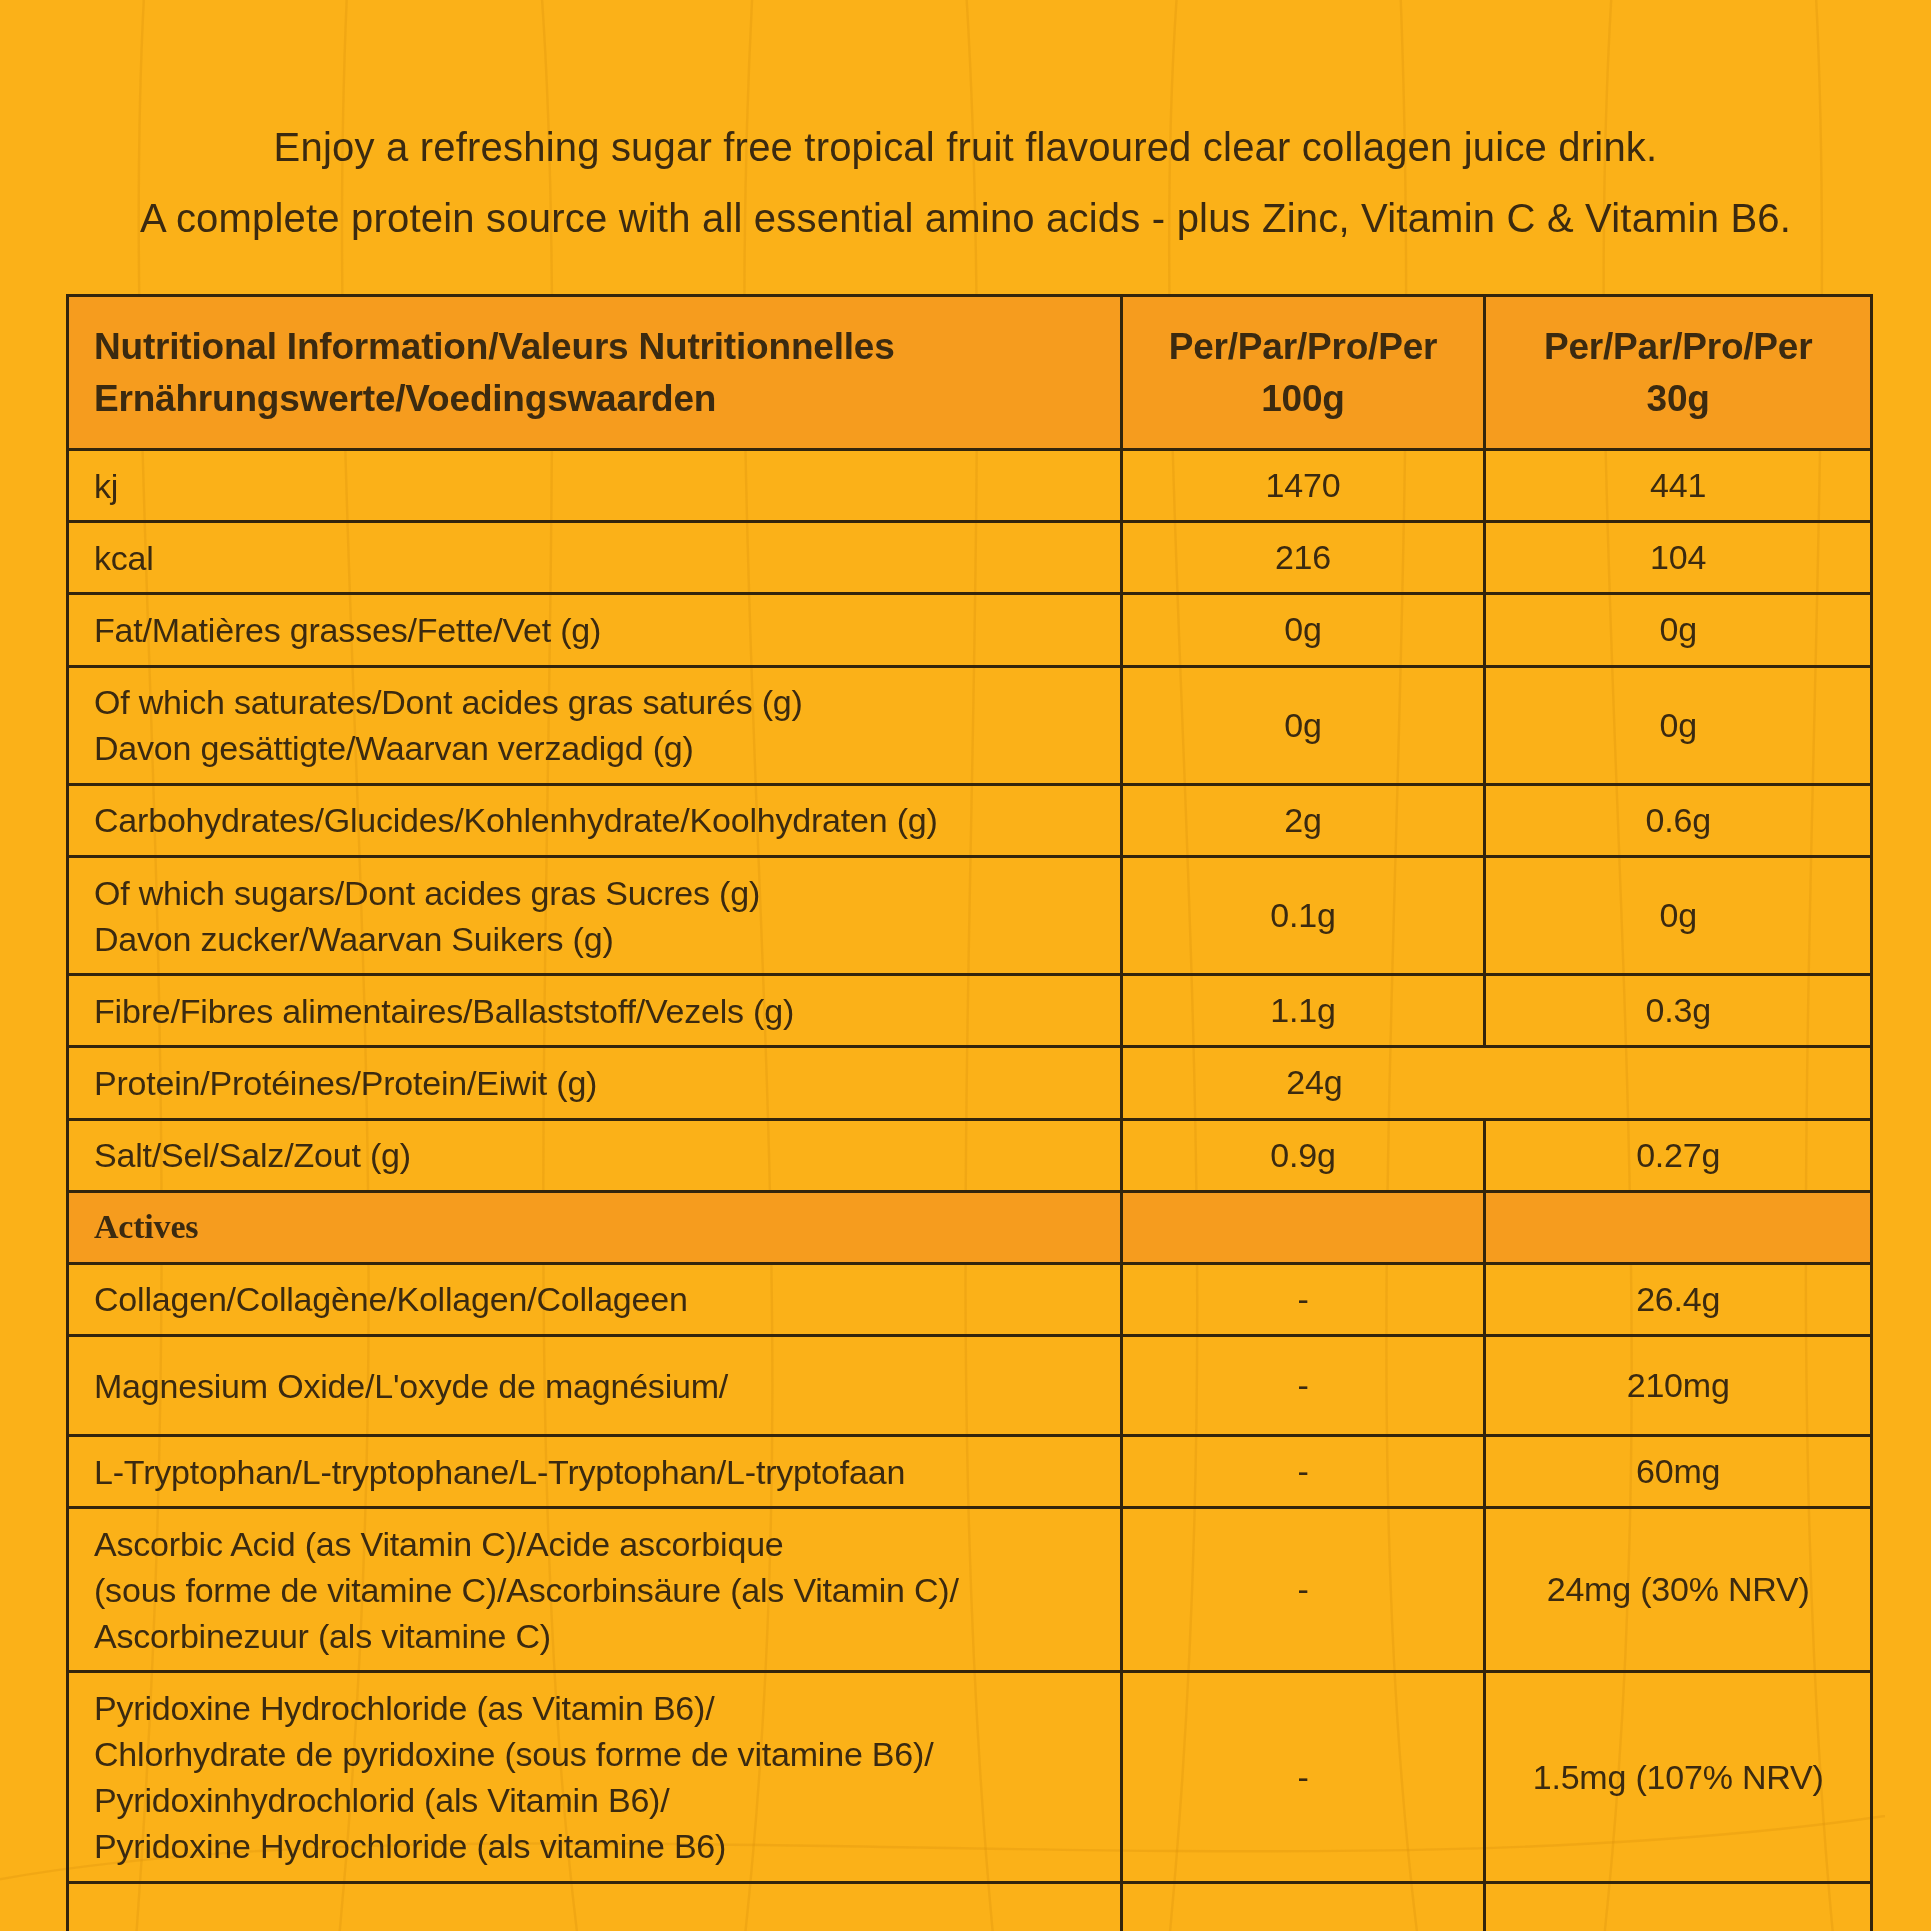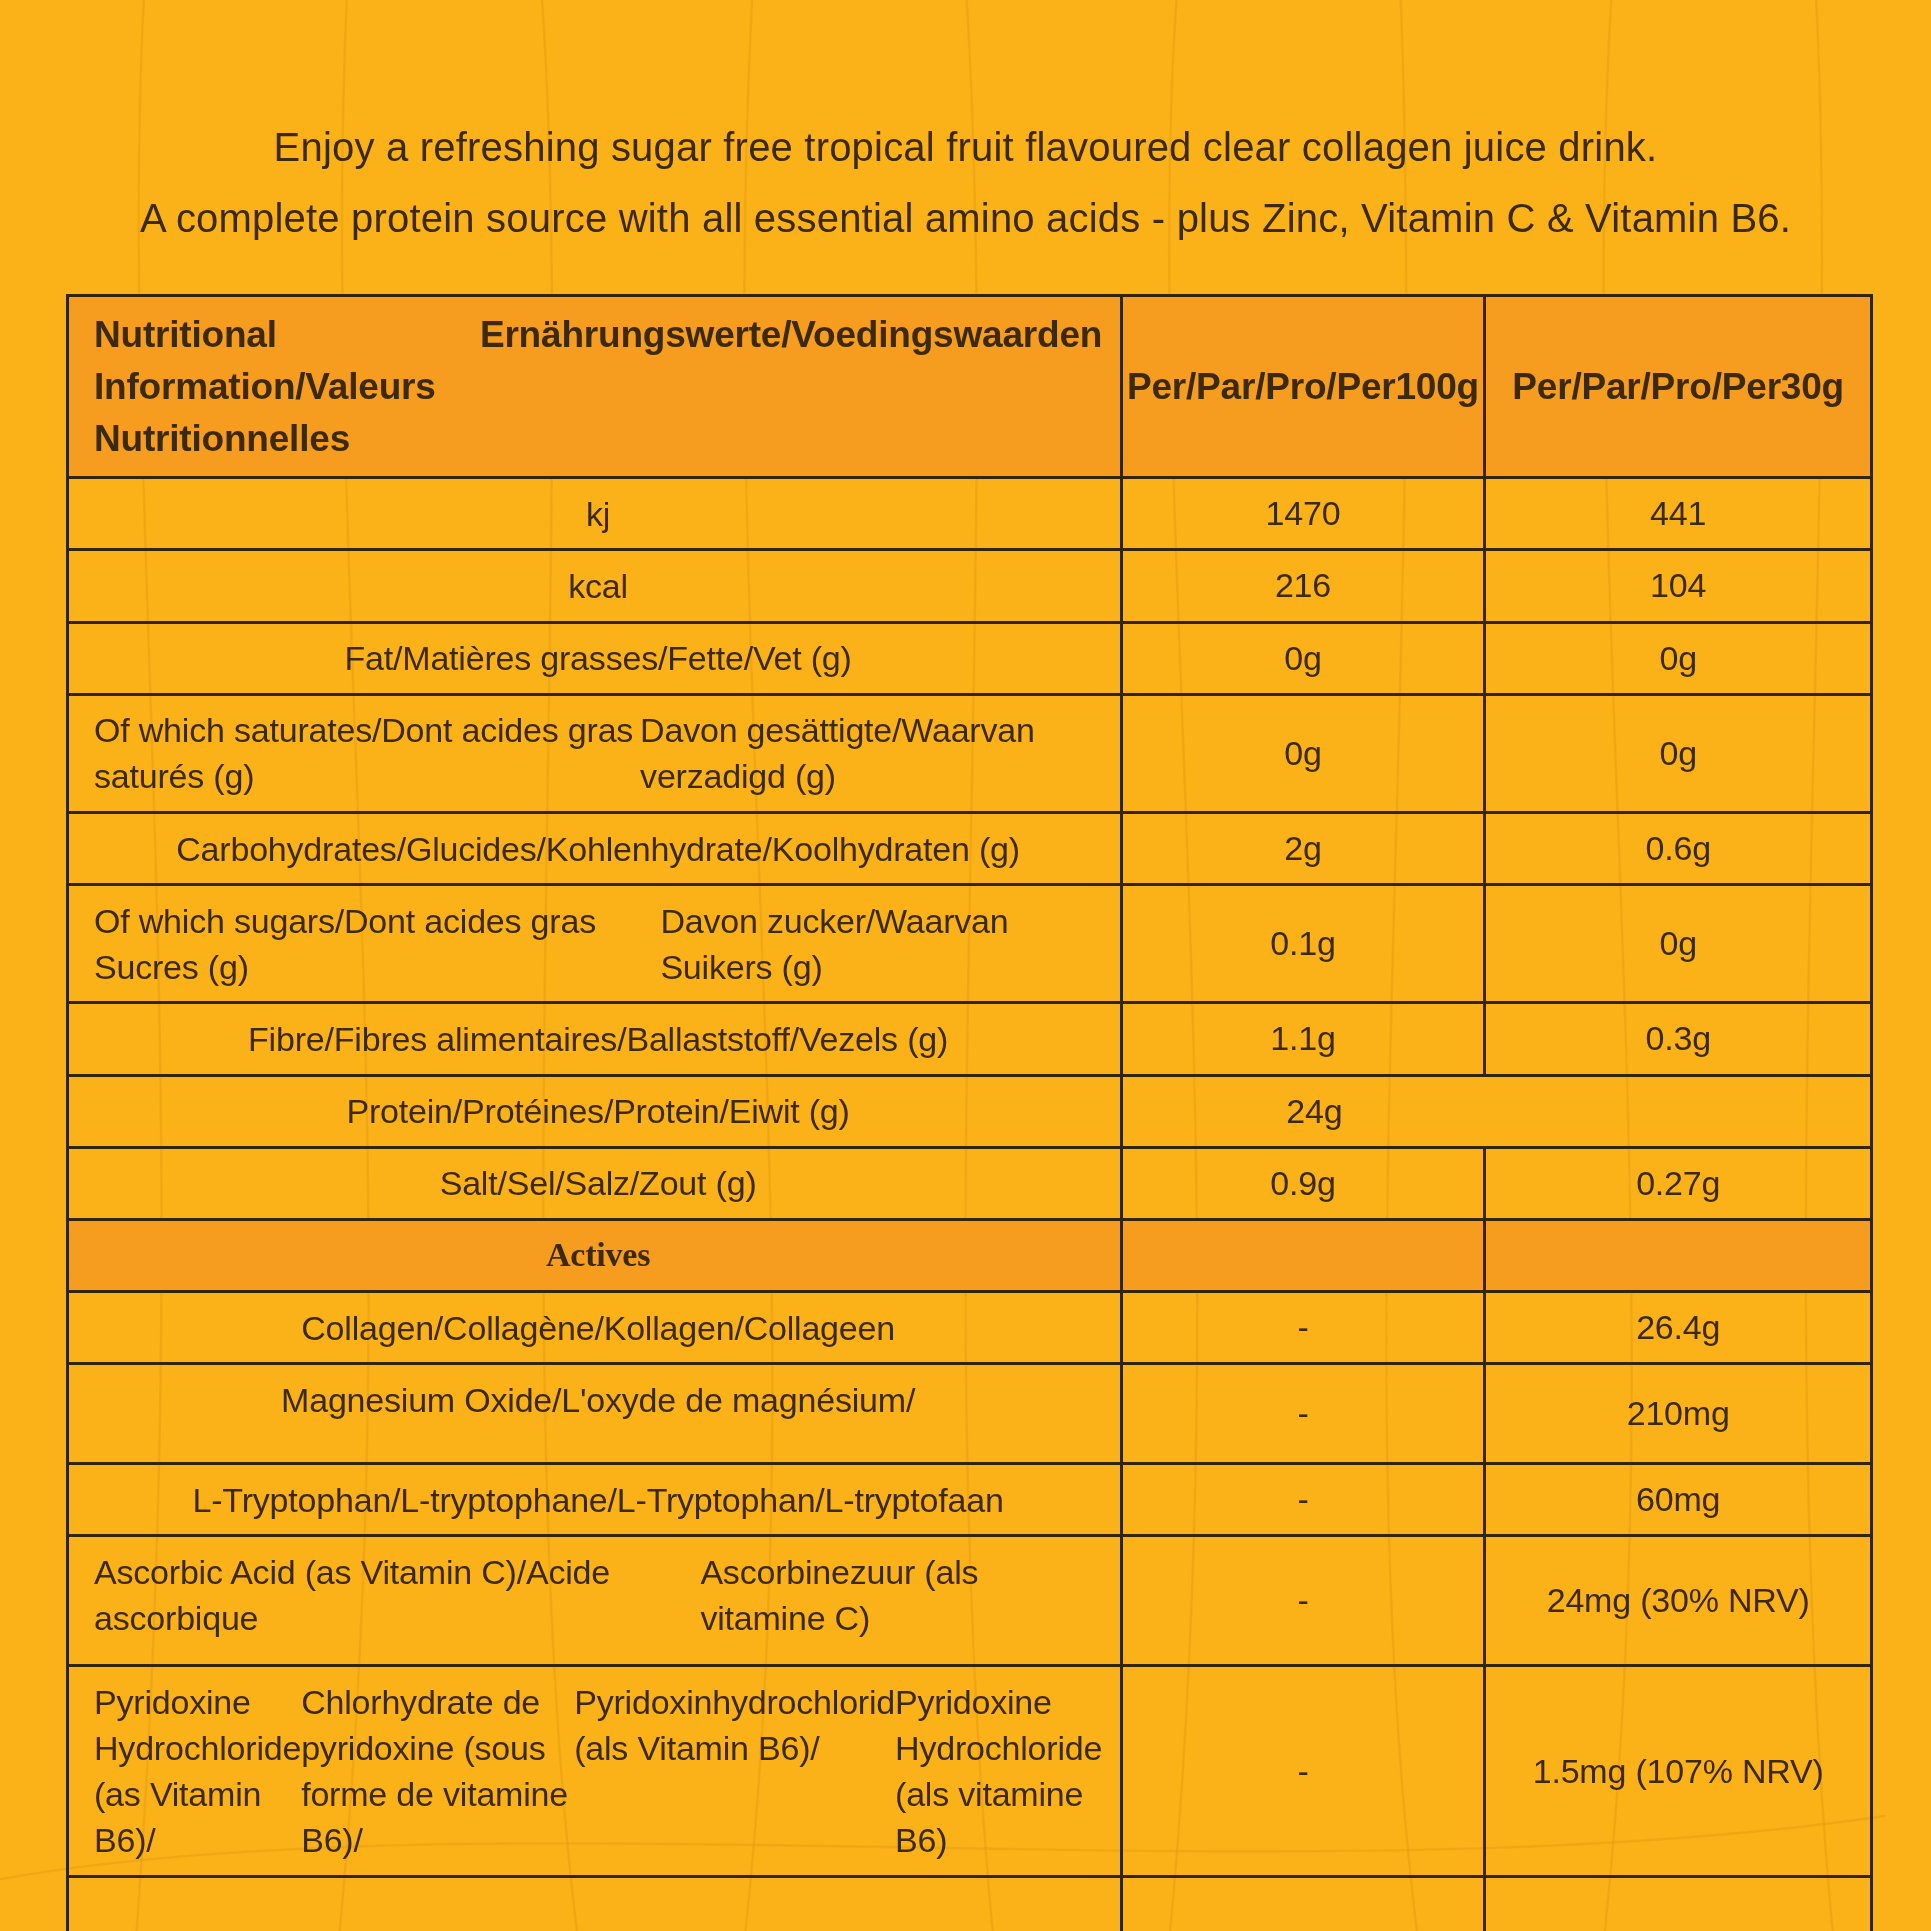--- a/index.html
+++ b/index.html
@@ -23,21 +23,21 @@
     font-size:40px;line-height:71px;font-weight:400;letter-spacing:0.2px;
   }
   .intro p{margin:0;}
   .ntable{
     position:absolute;left:66px;top:294px;width:1807px;
     box-sizing:border-box;border:3.9px solid var(--border);
     display:flex;flex-direction:column;
   }
   .tr{display:flex;border-bottom:3.9px solid var(--border);}
   .tr:last-child{border-bottom:none;}
-  .td{box-sizing:border-box;display:flex;flex-direction:row;justify-content:center;}
+  .td{box-sizing:border-box;display:flex;flex-direction:column;justify-content:center;}
   .c1{width:58.5%;padding:11.6px 17.4px 11.6px 25px;border-right:3.9px solid var(--border);align-items:flex-start;text-align:left;}
   .c2{width:20.2%;border-right:3.9px solid var(--border);align-items:center;text-align:center;padding:5.8px 7.7px;}
   .c3{width:21.3%;align-items:center;text-align:center;padding:5.8px 7.7px;}
   .ln{display:block;font-size:34px;line-height:46px;letter-spacing:-0.2px;}
   .val{font-size:34px;letter-spacing:-0.2px;}
   .tr.head,.tr.section{background:var(--header-row-bg);}
   .tr.head .ln{font-weight:700;font-size:37px;line-height:52px;}
   .tr.section .ln{font-weight:700;font-family:Liberation Serif, serif;}
 </style>
 </head>
@@ -235,20 +235,21 @@
             <span class="val">-</span>
           </div>
         <div class="td c3">
             <span class="val">60mg</span>
           </div>
       </div>
 
       <div class="tr" style="min-height:127px">
         <div class="td c1">
           <span class="ln">Ascorbic Acid (as Vitamin C)/Acide ascorbique</span>
+          <span class="ln">(sous forme de vitamine C)/Ascorbinsäure (als Vitamin C)/</span>
           <span class="ln">Ascorbinezuur (als vitamine C)</span>
         </div>
         <div class="td c2">
             <span class="val">-</span>
           </div>
         <div class="td c3">
             <span class="val">24mg (30% NRV)</span>
           </div>
       </div>
 

